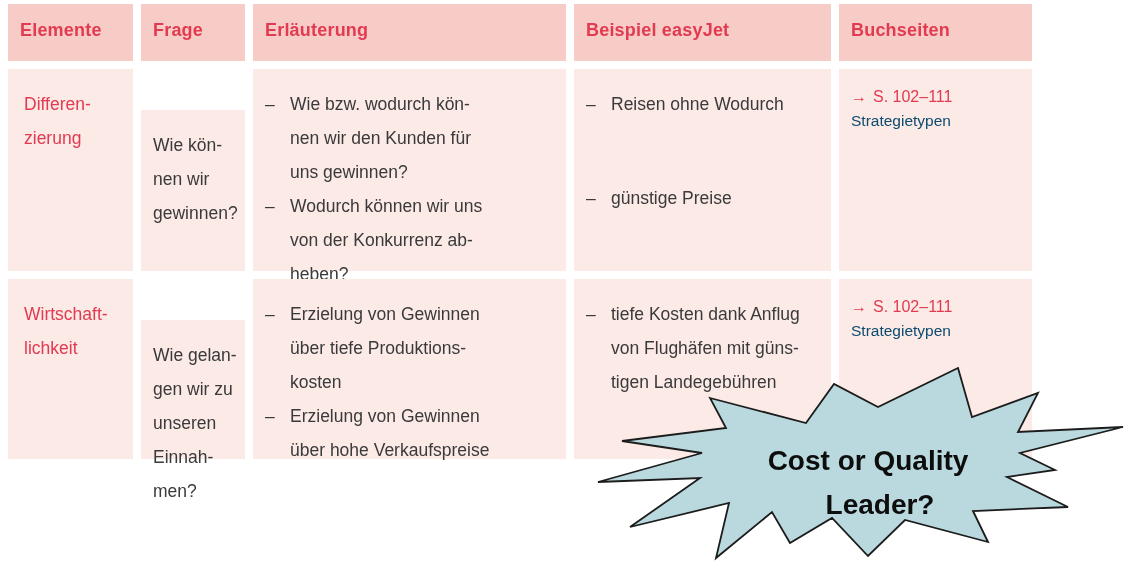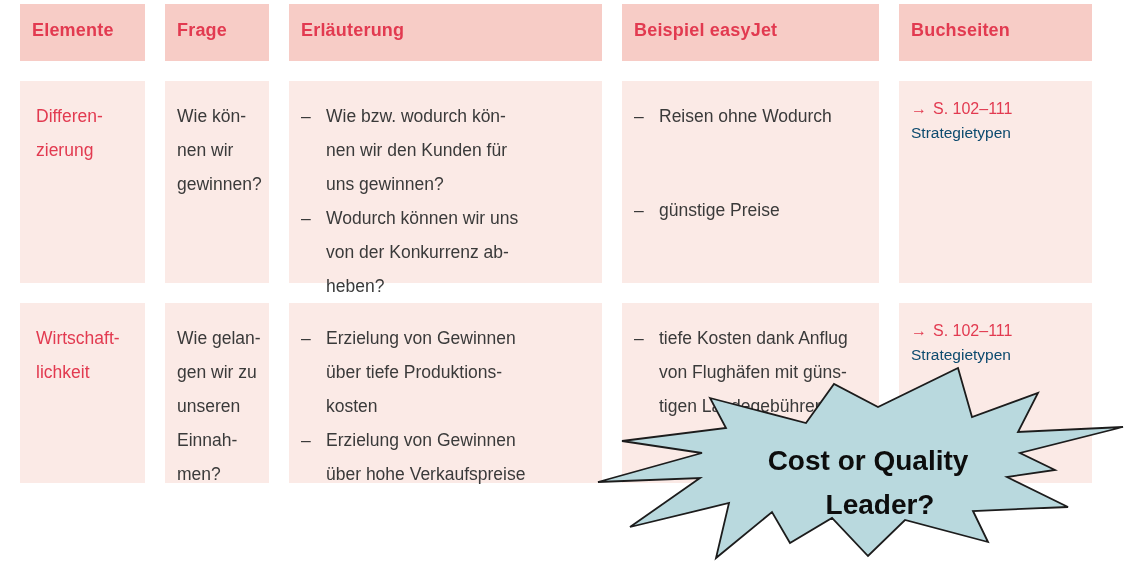--- a/index.html
+++ b/index.html
@@ -7,44 +7,44 @@
   body {
     font-family: "Liberation Sans", "DejaVu Sans", sans-serif;
     width: 1125px; height: 565px;
     position: relative; overflow: hidden;
     color: #3a3a3a;
   }
   .page { position: absolute; inset: 0; background: #ffffff; }
 
   
   .tbl {
-    position: absolute; left: 20px; top: 4px;
+    position: absolute; left: 8px; top: 4px;
     display: grid;
     grid-template-columns: 125px 104px 313px 257px 193px;
     grid-template-rows: 57px 202px 180px;
-    gap: 20px;
+    gap: 8px;
     background: #ffffff;
   }
   .th {
     background: #f7ccc6;
     color: #e23a50;
     font-weight: bold;
     font-size: 18px;
     padding: 16px 8px 0 12px;
     letter-spacing: 0.2px;
   }
   .td {
     background: #fbeae6;
     font-size: 17.5px;
     line-height: 34px;
     padding: 18px 8px 0 12px;
   }
   .pre { white-space: pre-line; }
   .cell-element { color: #e23a50; padding-left: 16px; }
-  .cell-question { padding-left: 12px; }
+  .cell-question { padding-left: 12px; margin-top: 41px; }
 
   .li { display: flex; align-items: flex-start; }
   .li .dash { flex: none; width: 25px; }
   .li.spaced { margin-top: 60px; }
 
   .cell-pages { font-size: 16px; line-height: 24px; padding-top: 16px; }
   .pageref { color: #e23a50; font-weight: normal; white-space: nowrap; }
   .pageref .arrow { margin-right: 6px; }
   .pagesub { color: #0c4a6e; font-size: 15.5px; }
 

